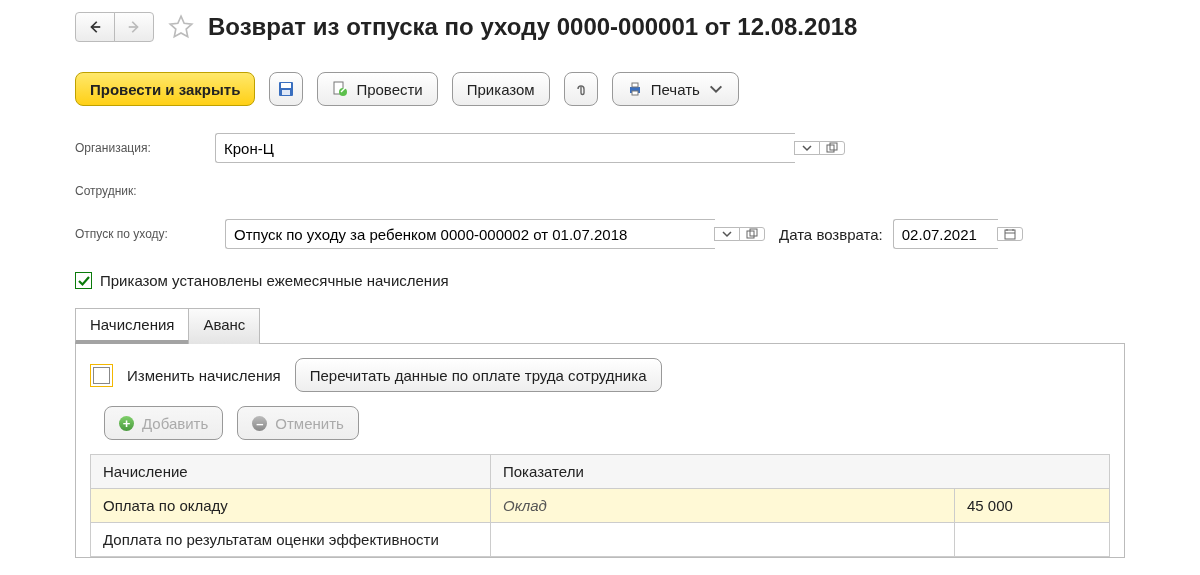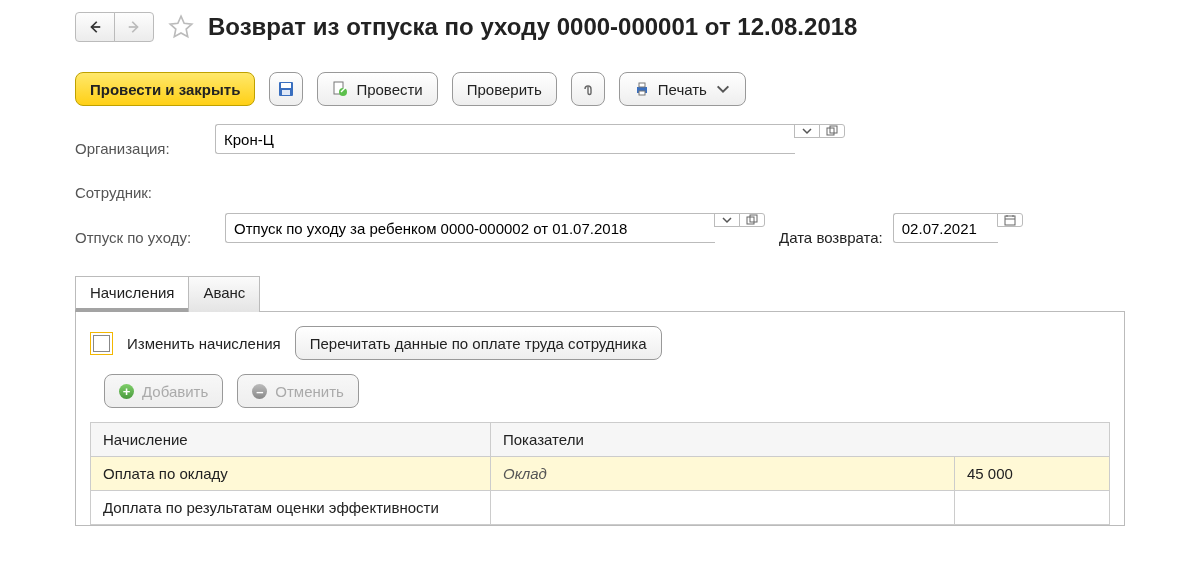--- a/index.html
+++ b/index.html
@@ -17,22 +17,22 @@
 
   
   .command-bar { display: flex; align-items: center; gap: 14px; margin-bottom: 18px; }
   .btn { height: 32px; padding: 0 14px; border: 1px solid #999; border-radius: 8px; background: linear-gradient(#ffffff, #eeeeee); display: inline-flex; align-items: center; gap: 8px; font-size: 15px; cursor: pointer; }
   .btn.yellow { background: linear-gradient(#ffe86b, #ffd016); border-color: #bfa100; font-weight: bold; }
   .btn.icon-only { padding: 0 8px; }
   .btn svg { width: 16px; height: 16px; }
 
   
   .field-row { display: flex; align-items: center; margin-bottom: 12px; }
-  .field-label { width: 140px; font-size: 15px; color: #555; }
-  .input-wrap { display: flex; align-items: flex-start; height: 48px; }
+  .field-label { width: 140px; font-size: 12px; color: #555; }
+  .input-wrap { display: flex; align-items: center; height: 48px; }
   .input-wrap input { border: 1px solid #bbb; border-right: none; padding: 0 8px; font-size: 15px; height: 30px; box-sizing: border-box; }
   .input-wrap .ext-btn { width: 24px; border: 1px solid #bbb; background: #fff; display: flex; align-items: center; justify-content: center; cursor: pointer; margin-left: -1px; }
   .input-wrap .ext-btn:last-child { border-radius: 0 3px 3px 0; }
   .input-wrap input:first-child { border-radius: 3px 0 0 3px; }
   .ext-btn svg { width: 12px; height: 12px; fill: #666; }
 
   .row3 { display: flex; align-items: center; gap: 10px; margin-bottom: 14px; }
   .row3 .field-label { width: 140px; }
   .row3 input.main { width: 490px; }
   .row3 .ret-label { margin-left: 4px; }
@@ -110,21 +110,21 @@
     </div>
     <div class="btn">
       <svg viewBox="0 0 16 16">
           <rect x="2" y="1" width="9" height="12" fill="#fff" stroke="#777"></rect>
           <circle cx="11" cy="11" r="4" fill="#5bbf4b"></circle>
           <path d="M9 11 L14 6" stroke="#fff" stroke-width="1.5"></path>
         </svg>
       <span>Провести</span>
     </div>
     <div class="btn">
-        <span>Проверить</span>
+        <span>Приказом</span>
       </div>
     <div class="btn icon-only">
       <svg viewBox="0 0 16 16">
           <path d="M5 8 C5 4 11 4 11 8 L11 12 C11 14 8 14 8 12 L8 6" fill="none" stroke="#666" stroke-width="1.4"></path>
         </svg>
     </div>
     <div class="btn">
       <svg viewBox="0 0 16 16">
           <rect x="3" y="6" width="10" height="6" fill="#3a6fbf"></rect>
           <rect x="5" y="2" width="6" height="4" fill="#fff" stroke="#777"></rect>
@@ -181,20 +181,28 @@
       <div class="ext-btn">
           <svg viewBox="0 0 12 12">
             <rect x="1" y="2" width="10" height="9" fill="none" stroke="#666"></rect>
             <path d="M1 5 H11" stroke="#666"></path>
             <path d="M3 1 V3 M9 1 V3" stroke="#666"></path>
           </svg>
         </div>
     </div>
   </div>
 
+  <div class="checkbox-row">
+    <span class="chk">
+      <svg viewBox="0 0 14 14">
+          <path d="M2 7 L5.5 10.5 L12 3" fill="none" stroke="#0a7a0a" stroke-width="2.2"></path>
+        </svg>
+    </span>
+    <span>Приказом установлены ежемесячные начисления</span>
+  </div>
 
   <div class="tabs">
     <div class="tab active">Начисления</div>
     <div class="tab">Аванс</div>
   </div>
 
   <div class="tab-content">
     <div class="inner-row1">
       <span class="small-chk-outline">
           <span class="small-chk"></span>

